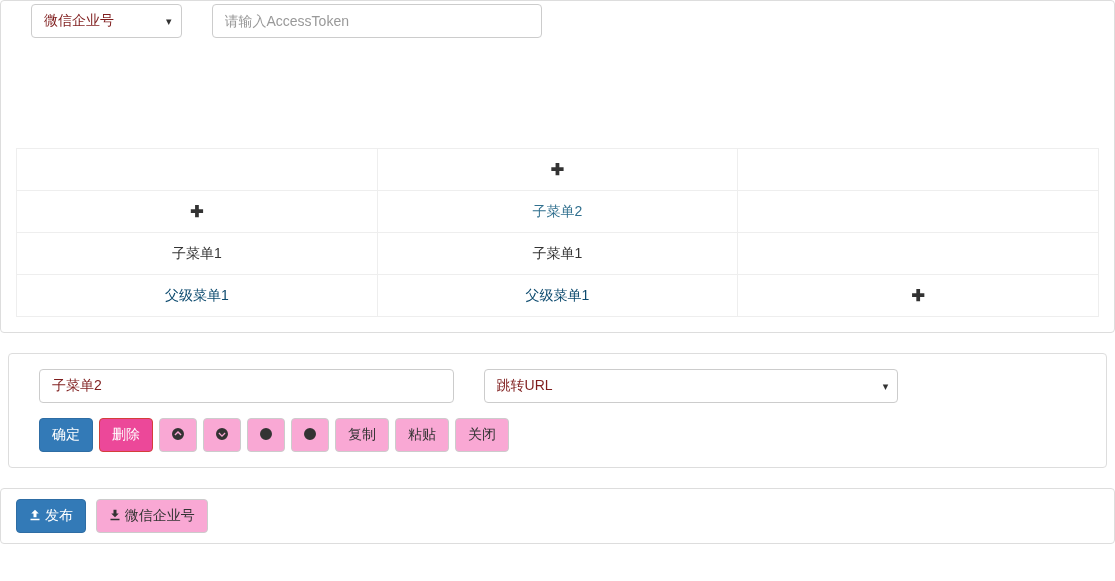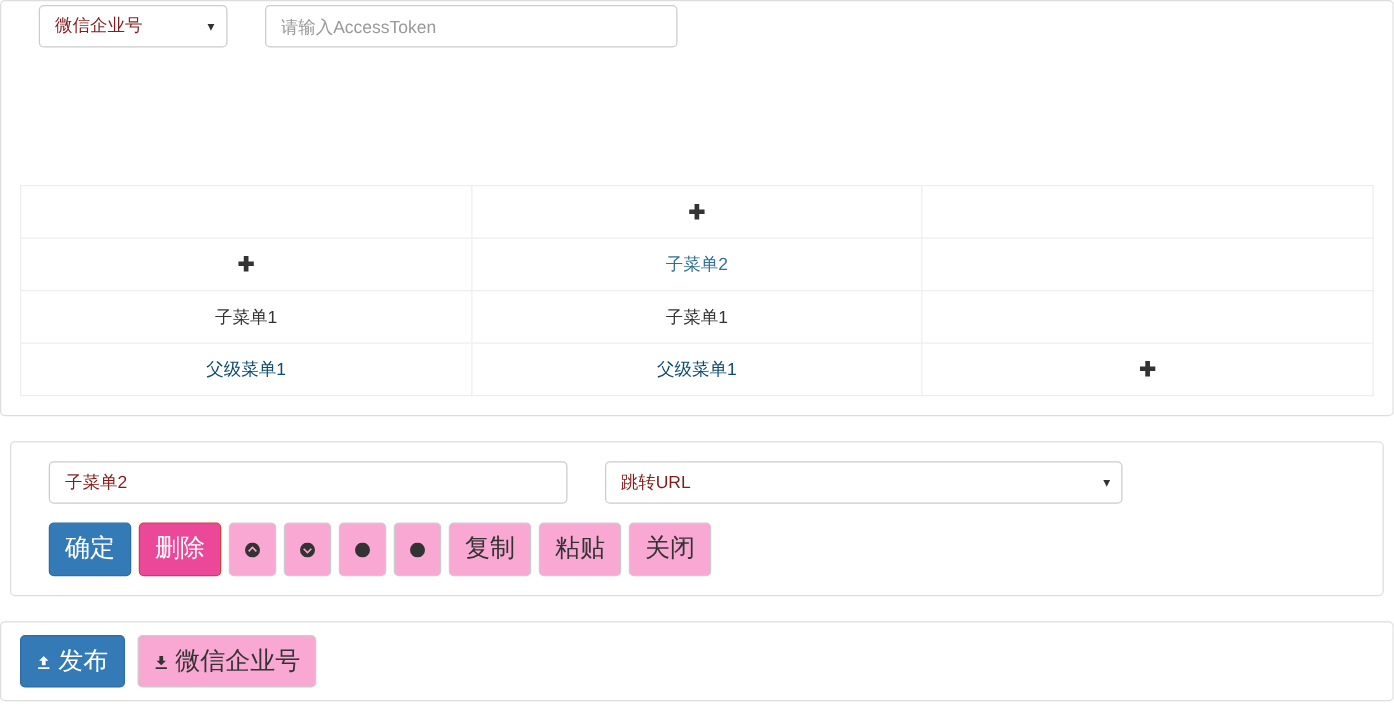--- a/index.html
+++ b/index.html
@@ -107,21 +107,21 @@
 }
 .edit-row .ecol {
   padding-left: 15px;
   padding-right: 15px;
 }
 .ecol-5 { width: 41.6667%; }
 .ecol-12 { width: 100%; }
 .btn {
   display: inline-block;
   padding: 6px 12px;
-  font-size: 20px;
+  font-size: 14px;
   line-height: 1.42857;
   text-align: center;
   border-radius: 4px;
   border: 1px solid transparent;
   cursor: pointer;
   background: #fff;
   color: #333;
   vertical-align: middle;
 }
 .btn-default {

